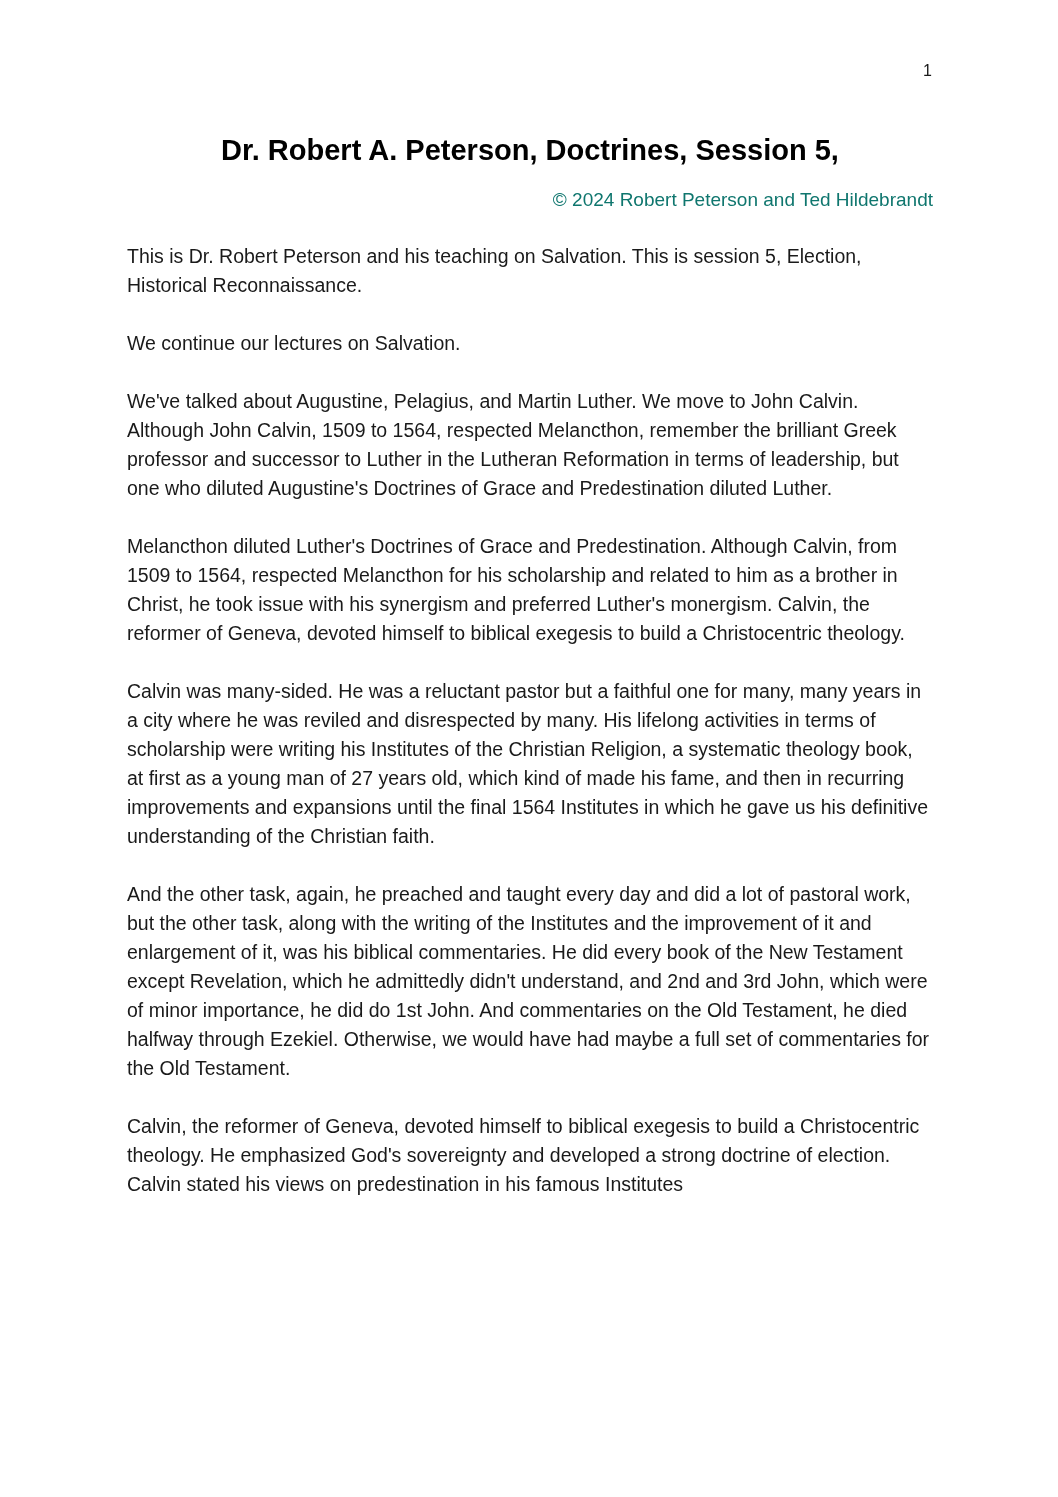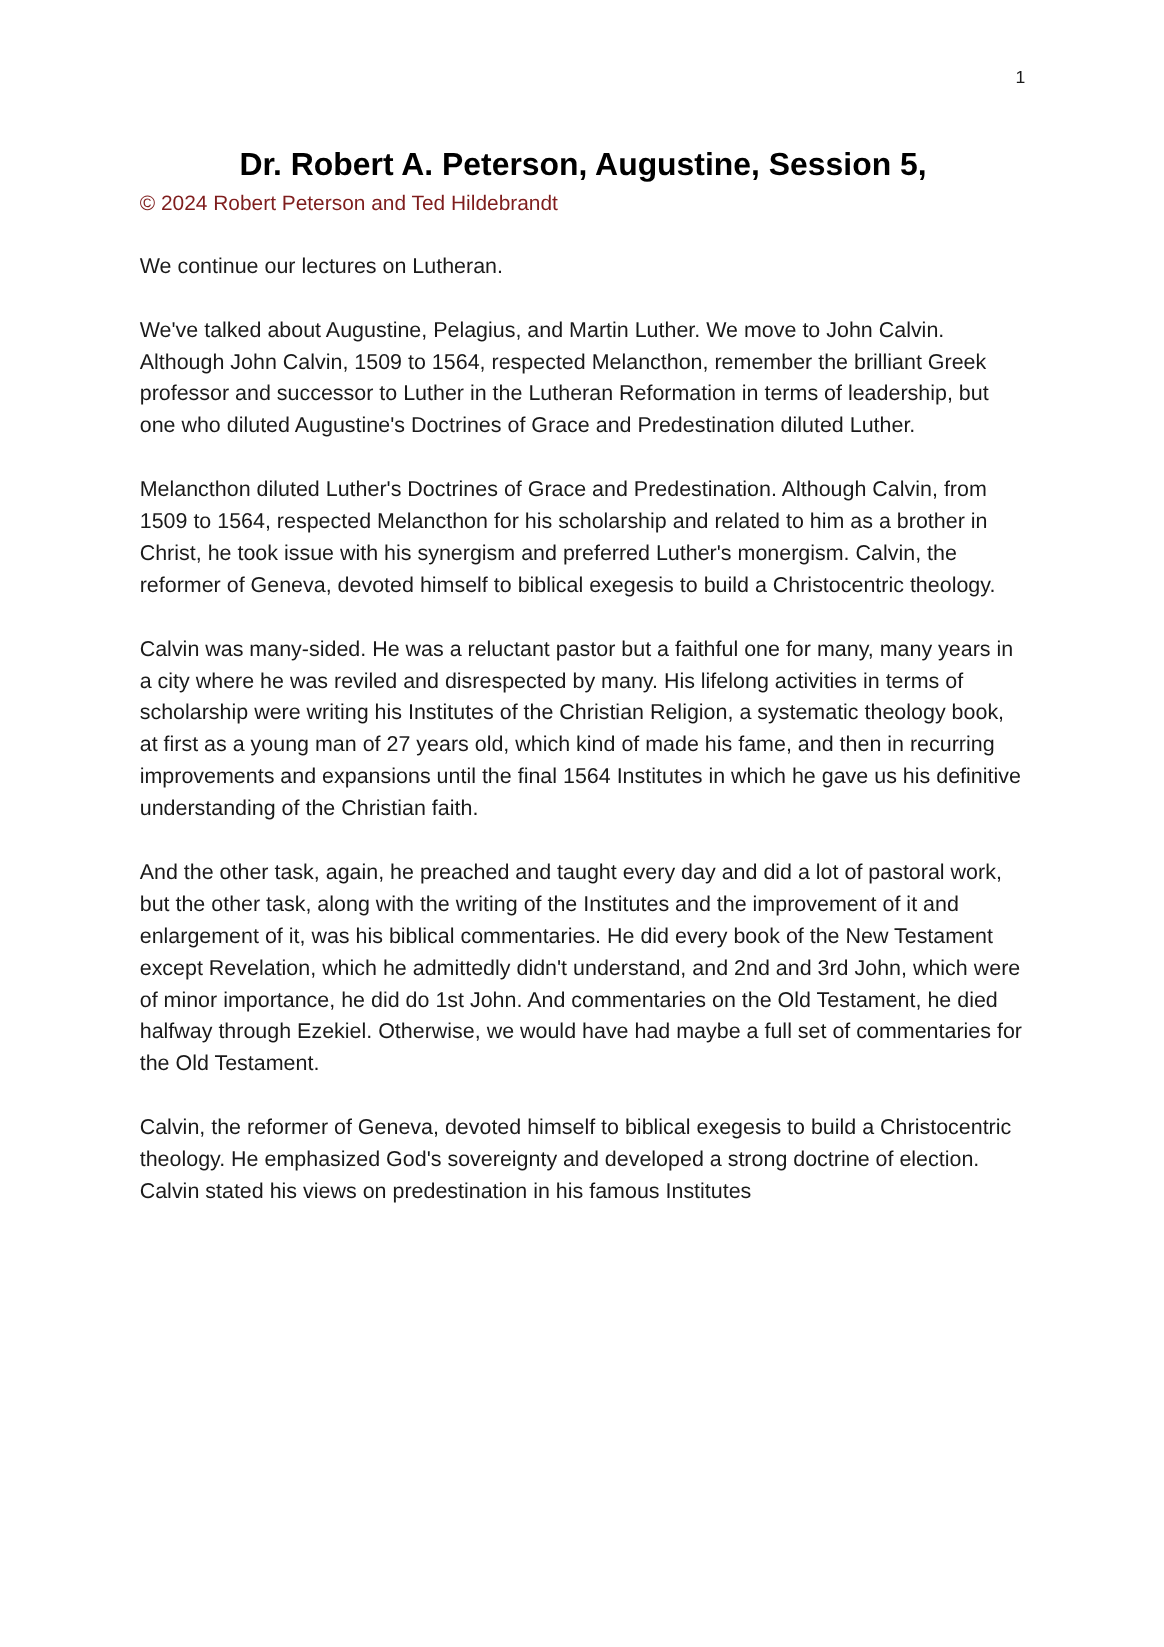--- a/index.html
+++ b/index.html
@@ -31,25 +31,25 @@
   }
   .title {
     text-align: center;
     font-weight: bold;
     font-size: 29px;
     line-height: 40px;
     color: #000000;
   }
   .title-line { display: block; }
   .copyright {
-    text-align: left;
+    text-align: right;
     font-size: 19px;
     line-height: 28px;
-    margin-top: 2px;
-    color: #7f1d1d;
+    margin-top: 16px;
+    color: #0f766e;
   }
   .body-text {
     margin-top: 28px;
   }
   .body-text p {
     font-size: 19.5px;
     line-height: 29px;
     margin: 0 0 29px 0;
     color: #1a1a1a;
   }
@@ -57,27 +57,28 @@
 </head>
 <body>
 
 <div class="page">
 
   <div class="page-number">1</div>
 
   <div class="content">
 
     <h1 class="title">
-      <span class="title-line">Dr. Robert A. Peterson, Augustine, Session 5,</span>
+      <span class="title-line">Dr. Robert A. Peterson, Doctrines, Session 5,</span>
     </h1>
 
     <div class="copyright">© 2024 Robert Peterson and Ted Hildebrandt</div>
 
     <div class="body-text">
-      <p>We continue our lectures on Lutheran.</p>
+      <p>This is Dr. Robert Peterson and his teaching on Salvation. This is session 5, Election, Historical Reconnaissance.</p>
+      <p>We continue our lectures on Salvation.</p>
       <p>We've talked about Augustine, Pelagius, and Martin Luther. We move to John Calvin. Although John Calvin, 1509 to 1564, respected Melancthon, remember the brilliant Greek professor and successor to Luther in the Lutheran Reformation in terms of leadership, but one who diluted Augustine's Doctrines of Grace and Predestination diluted Luther.</p>
       <p>Melancthon diluted Luther's Doctrines of Grace and Predestination. Although Calvin, from 1509 to 1564, respected Melancthon for his scholarship and related to him as a brother in Christ, he took issue with his synergism and preferred Luther's monergism. Calvin, the reformer of Geneva, devoted himself to biblical exegesis to build a Christocentric theology.</p>
       <p>Calvin was many-sided. He was a reluctant pastor but a faithful one for many, many years in a city where he was reviled and disrespected by many. His lifelong activities in terms of scholarship were writing his Institutes of the Christian Religion, a systematic theology book, at first as a young man of 27 years old, which kind of made his fame, and then in recurring improvements and expansions until the final 1564 Institutes in which he gave us his definitive understanding of the Christian faith.</p>
       <p>And the other task, again, he preached and taught every day and did a lot of pastoral work, but the other task, along with the writing of the Institutes and the improvement of it and enlargement of it, was his biblical commentaries. He did every book of the New Testament except Revelation, which he admittedly didn't understand, and 2nd and 3rd John, which were of minor importance, he did do 1st John. And commentaries on the Old Testament, he died halfway through Ezekiel. Otherwise, we would have had maybe a full set of commentaries for the Old Testament.</p>
       <p>Calvin, the reformer of Geneva, devoted himself to biblical exegesis to build a Christocentric theology. He emphasized God's sovereignty and developed a strong doctrine of election. Calvin stated his views on predestination in his famous Institutes</p>
     </div>
 
   </div>
 
 </div>

